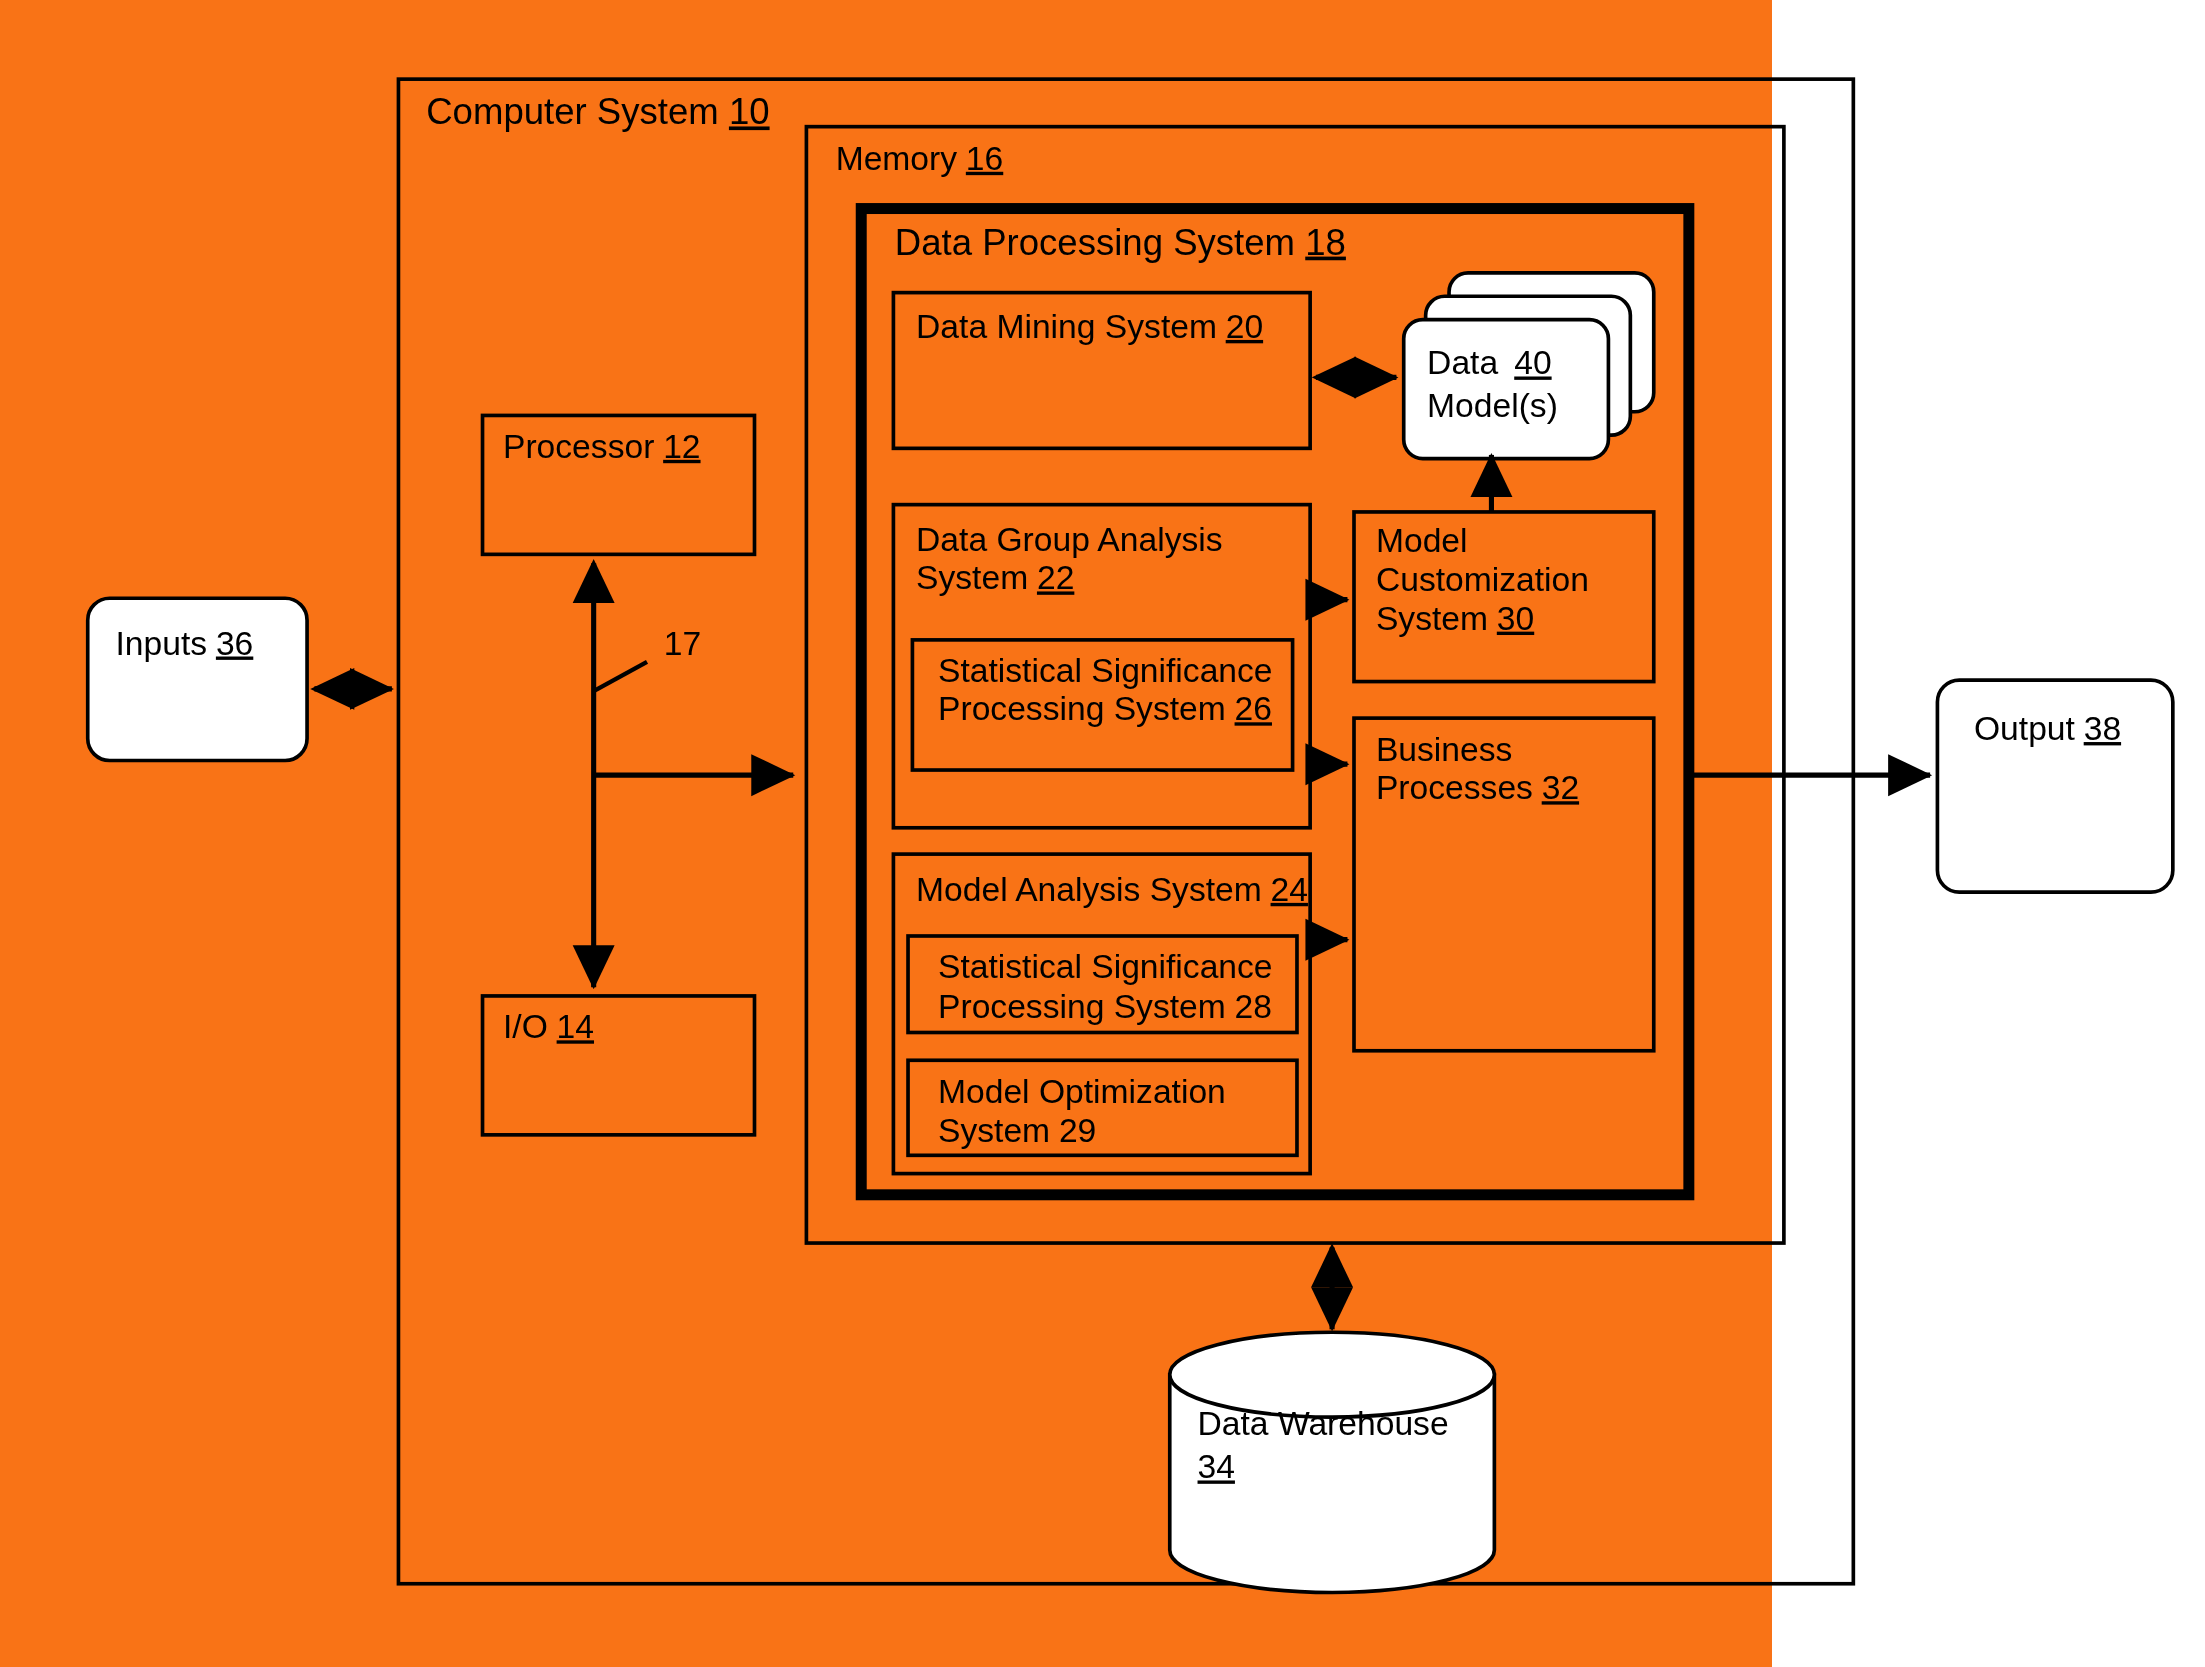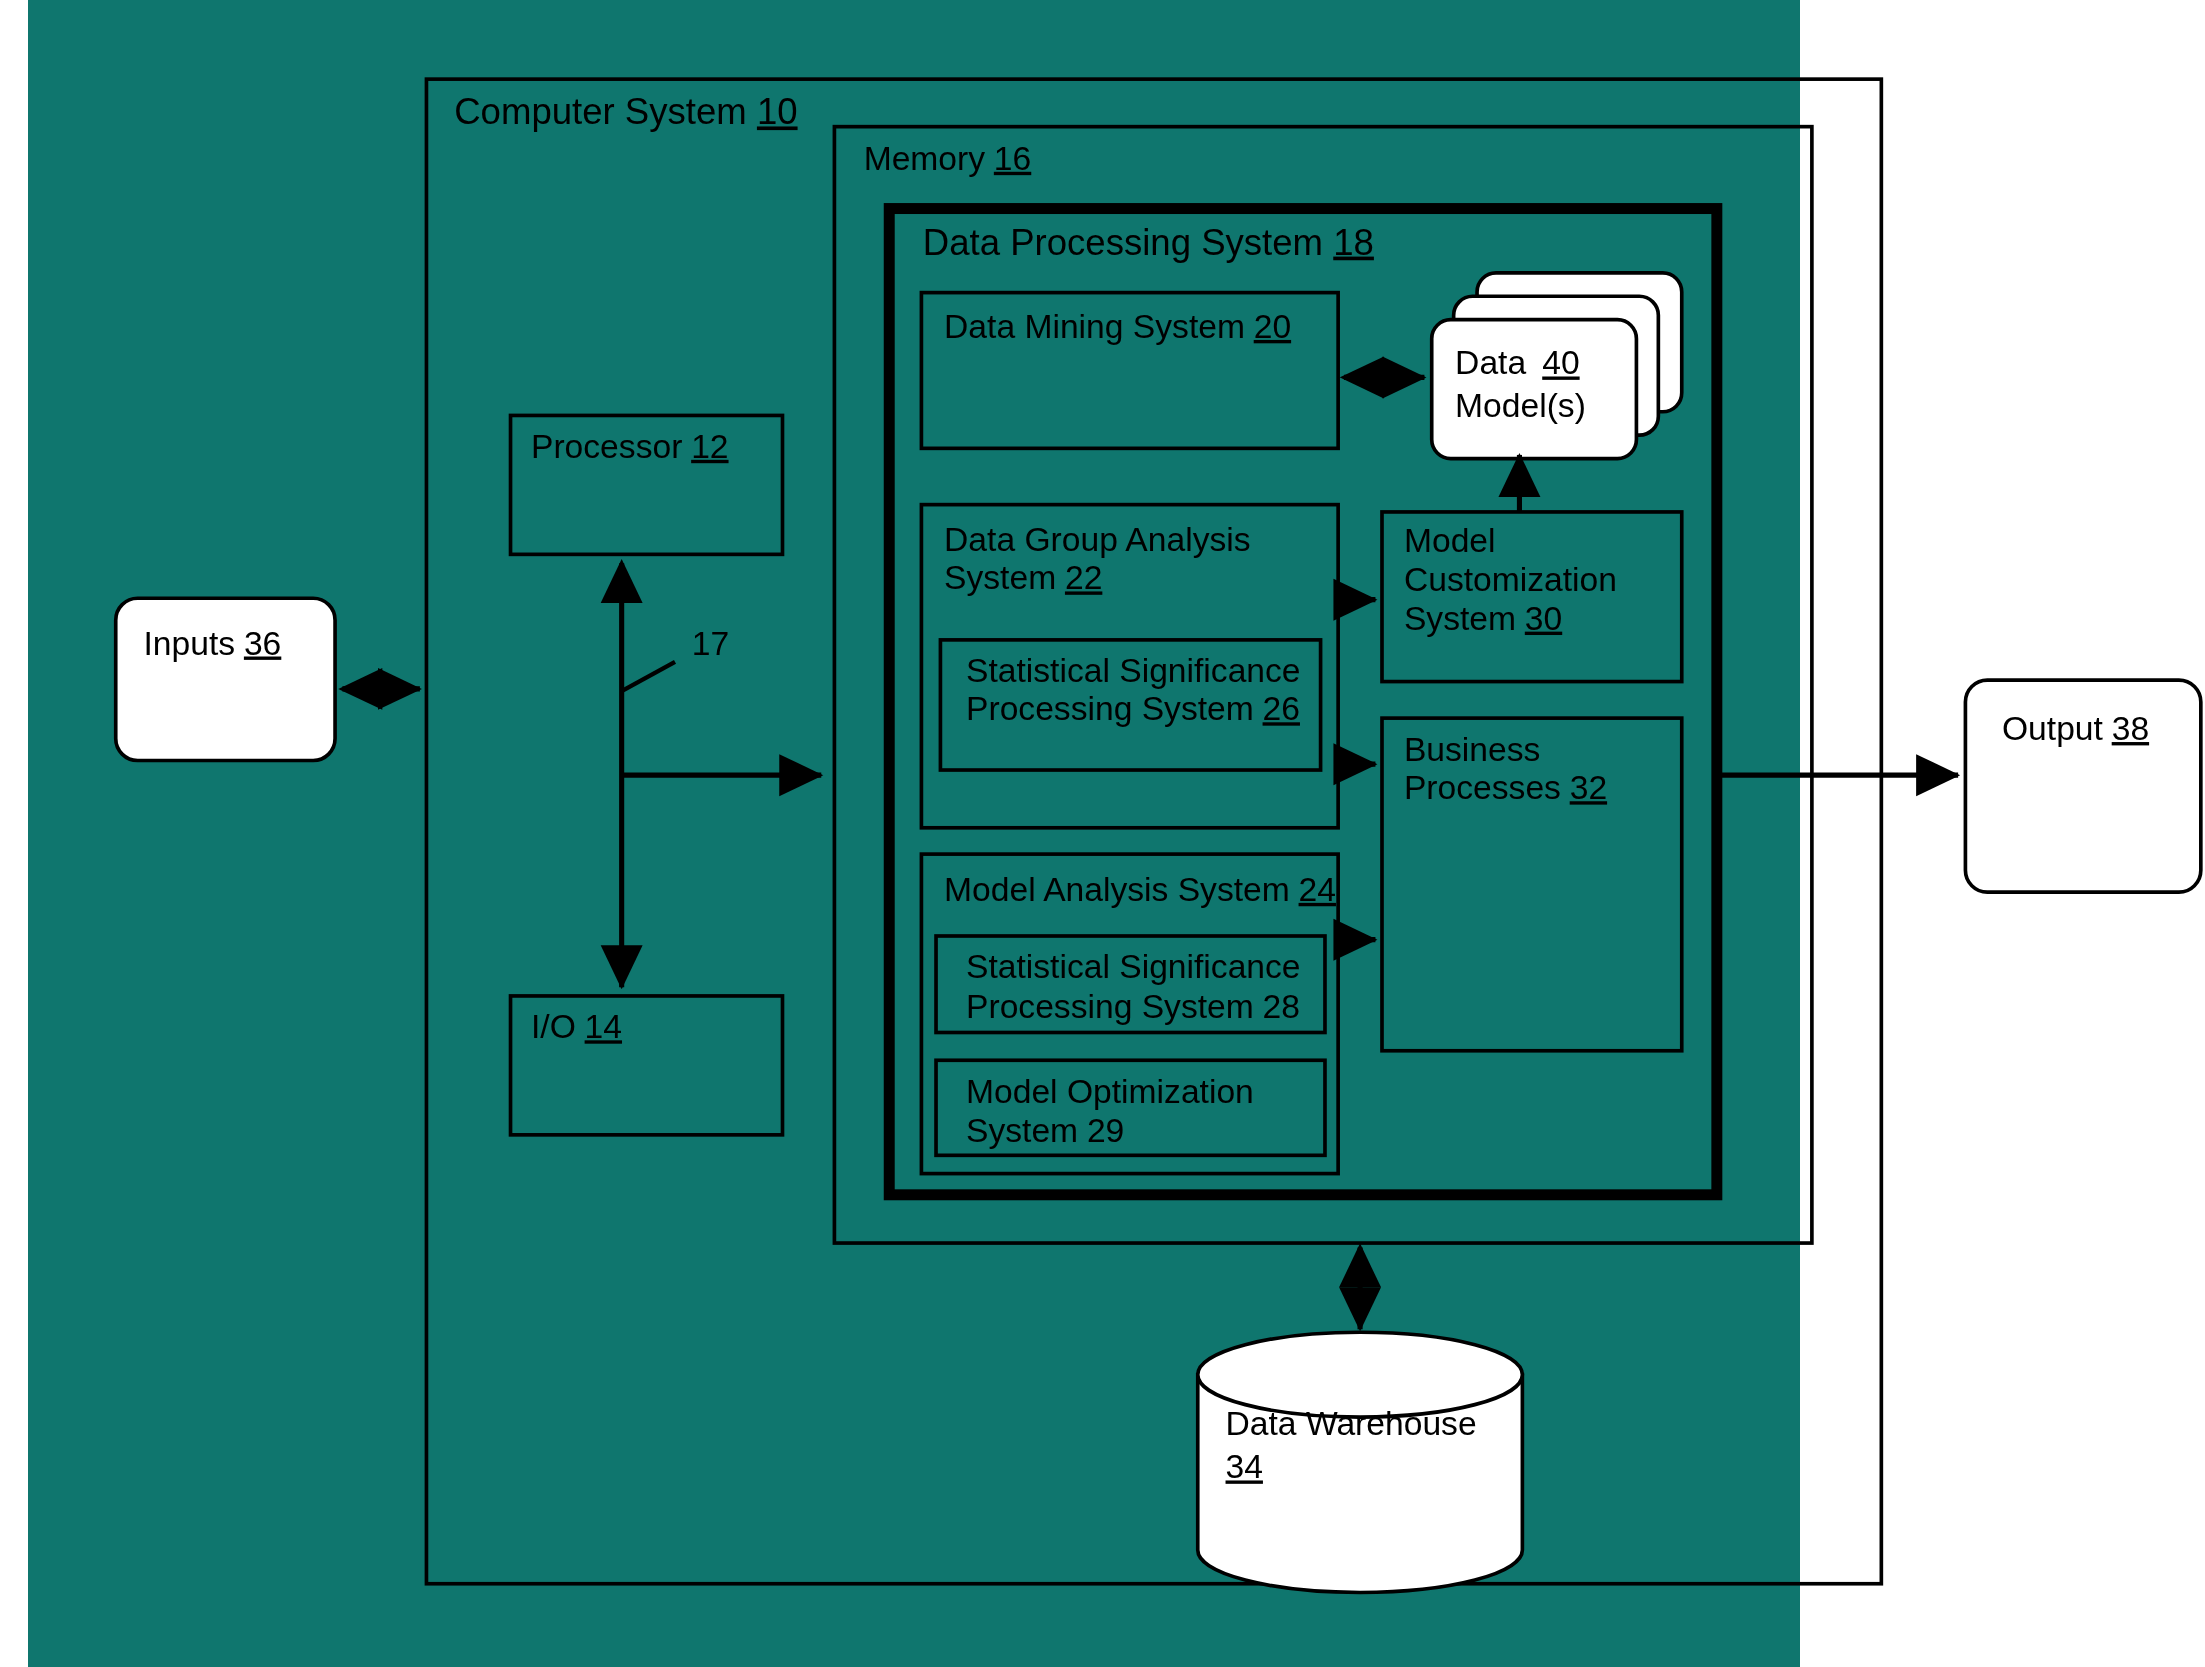--- a/index.html
+++ b/index.html
@@ -10,22 +10,21 @@
   body {
     width: 2205px;
     height: 1668px;
     font-family: "Liberation Sans", sans-serif;
     overflow: hidden;
   }
   #figure-root {
     position: relative;
     width: 1772px;
     height: 1668px;
-    background: #0f766e;
-    margin-left: 28px;
+    background: #f97316;
   }
   svg#diagram {
     display: block;
     width: 2205px;
     height: 1668px;
   }
   .box-line {
     fill: none;
     stroke: #000000;
     stroke-width: 5;

